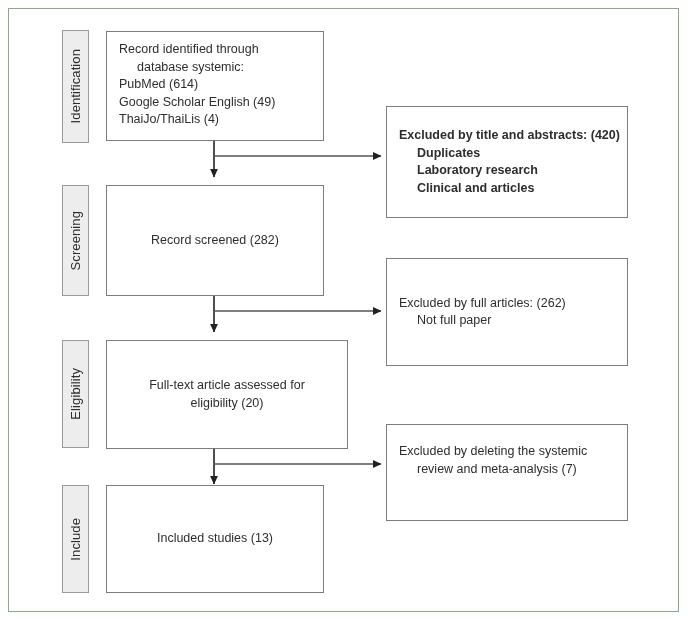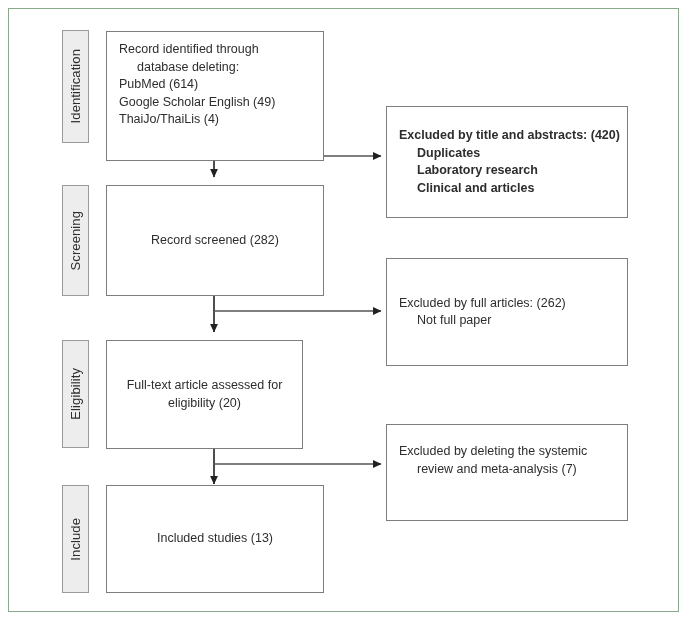--- a/index.html
+++ b/index.html
@@ -118,37 +118,37 @@
   </div>
 
   <div class="stage-tab" style="left:62px; top:340px; height:108px;">
     <span class="vtext">Eligibility</span>
   </div>
 
   <div class="stage-tab" style="left:62px; top:485px; height:108px;">
     <span class="vtext">Include</span>
   </div>
 
-  <div class="box topleft" style="left:106px; top:31px; width:218px; height:130px;">
+  <div class="box topleft" style="left:106px; top:31px; width:218px; height:110px;">
     <div class="inner">
       <span class="line">Record identified through</span>
-      <span class="line indent1">database deleting:</span>
+      <span class="line indent1">database systemic:</span>
       <span class="line">PubMed (614)</span>
       <span class="line">Google Scholar English (49)</span>
       <span class="line">ThaiJo/ThaiLis (4)</span>
     </div>
   </div>
 
   <div class="box center" style="left:106px; top:185px; width:218px; height:111px;">
     <div class="inner">
       <span class="line">Record screened (282)</span>
     </div>
   </div>
 
-  <div class="box center" style="left:106px; top:340px; width:197px; height:109px;">
+  <div class="box center" style="left:106px; top:340px; width:242px; height:109px;">
     <div class="inner">
       <span class="line">Full-text article assessed for</span>
       <span class="line">eligibility (20)</span>
     </div>
   </div>
 
   <div class="box center" style="left:106px; top:485px; width:218px; height:108px;">
     <div class="inner">
       <span class="line">Included studies (13)</span>
     </div>

